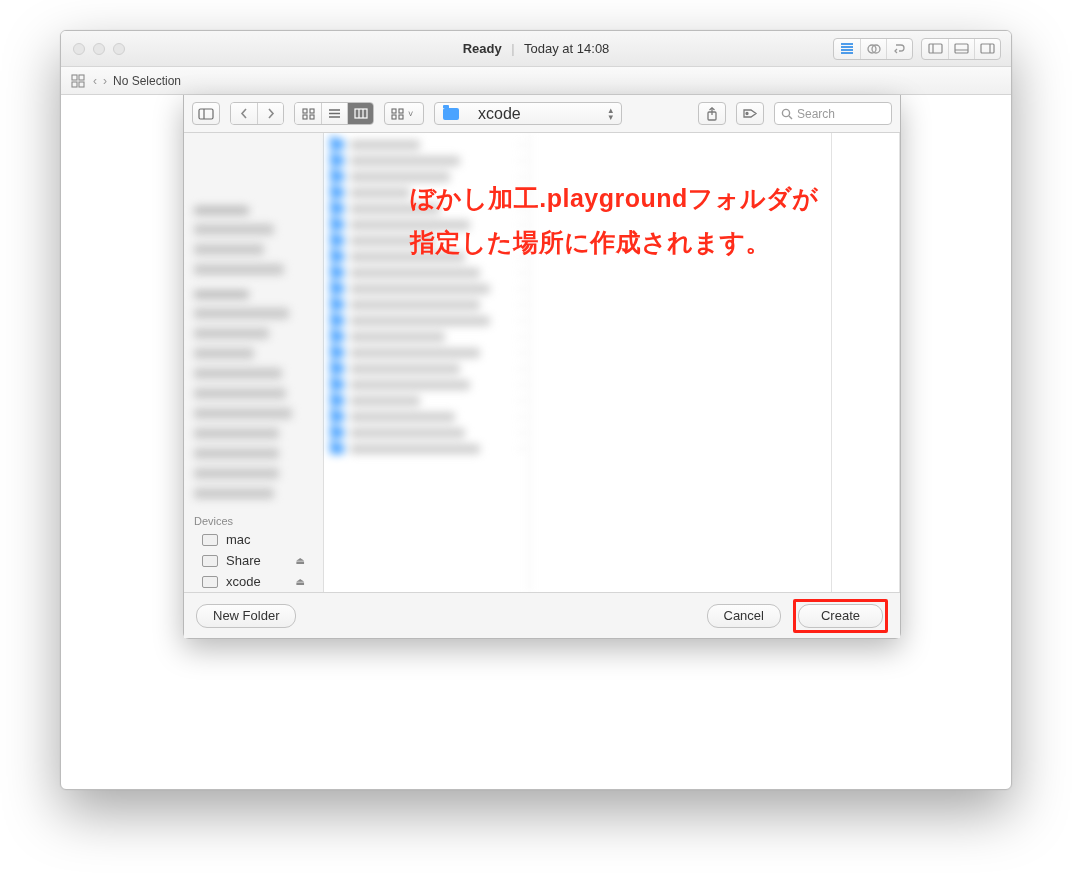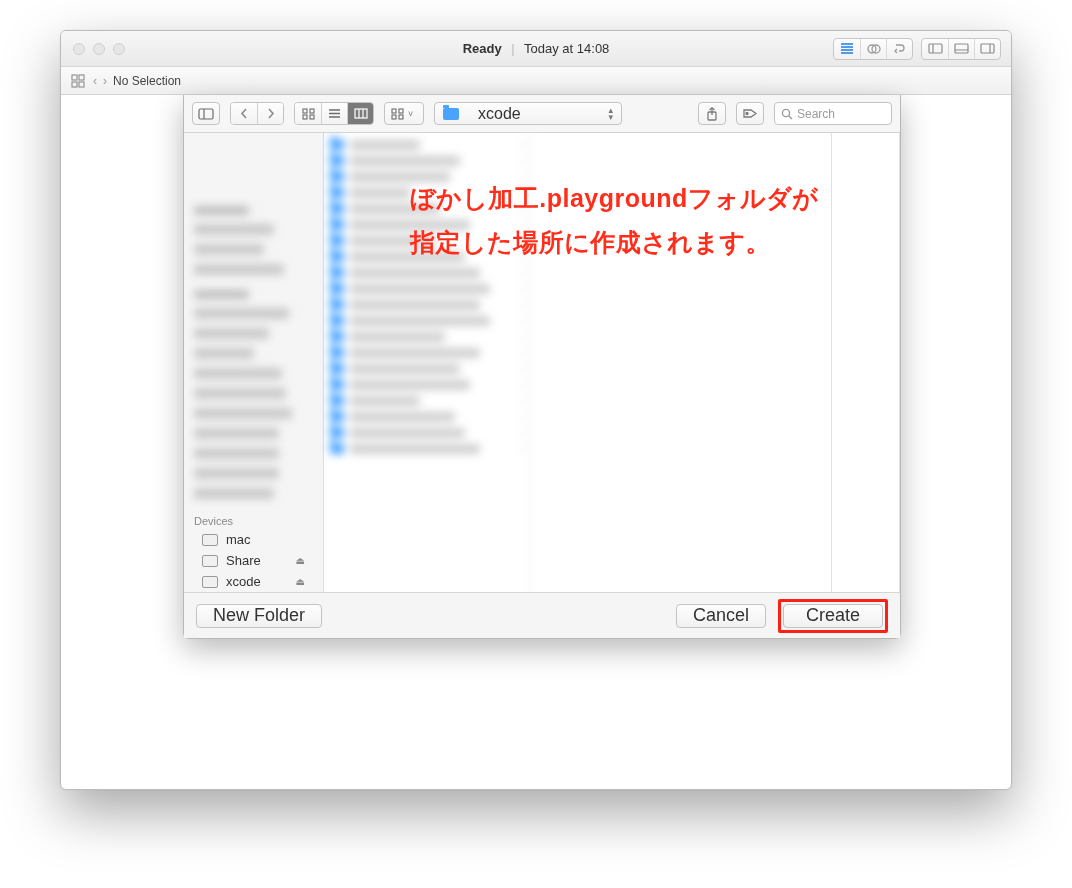--- a/index.html
+++ b/index.html
@@ -90,21 +90,21 @@
   .col.col3 { width:68px; }
 
   .annotation {
     position:absolute; left:86px; top:44px; color:#ff2d1a; font-weight:700;
     font-size:25px; line-height:1.75; letter-spacing:0.5px; pointer-events:none;
     text-shadow:0 0 1px rgba(255,255,255,.6);
     white-space:nowrap;
   }
 
   .sheet-footer { height:46px; border-top:1px solid #d5d5d5; display:flex; align-items:center; padding:0 12px; gap:10px; background:#f5f5f5;}
-  .pushbtn { height:24px; padding:0 16px; border:1px solid #c3c3c3; border-radius:4px; background:linear-gradient(#fdfdfd,#f1f1f1); font-size:18px; color:#333; display:flex; align-items:center;}
+  .pushbtn { height:24px; padding:0 16px; border:1px solid #c3c3c3; border-radius:11px; background:linear-gradient(#fdfdfd,#f1f1f1); font-size:13px; color:#333; display:flex; align-items:center;}
   .sheet-footer .right { margin-left:auto; display:flex; gap:12px; align-items:center;}
   .highlight-box { border:3px solid #ff2015; padding:2px; border-radius:2px;}
 
   svg { display:block; }
 </style>
 </head>
 <body>
 
 <div class="window">
 

